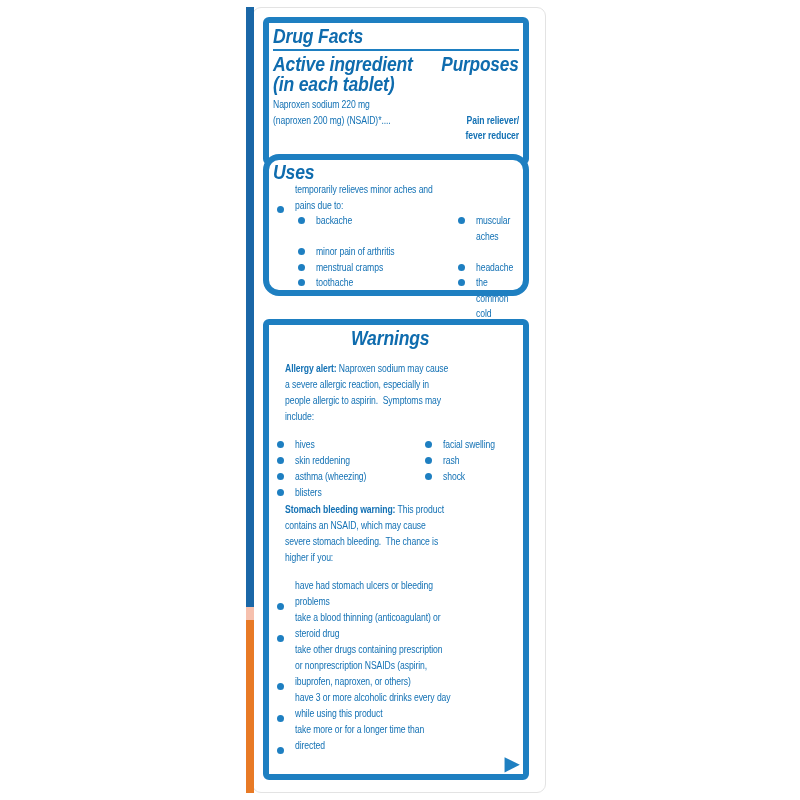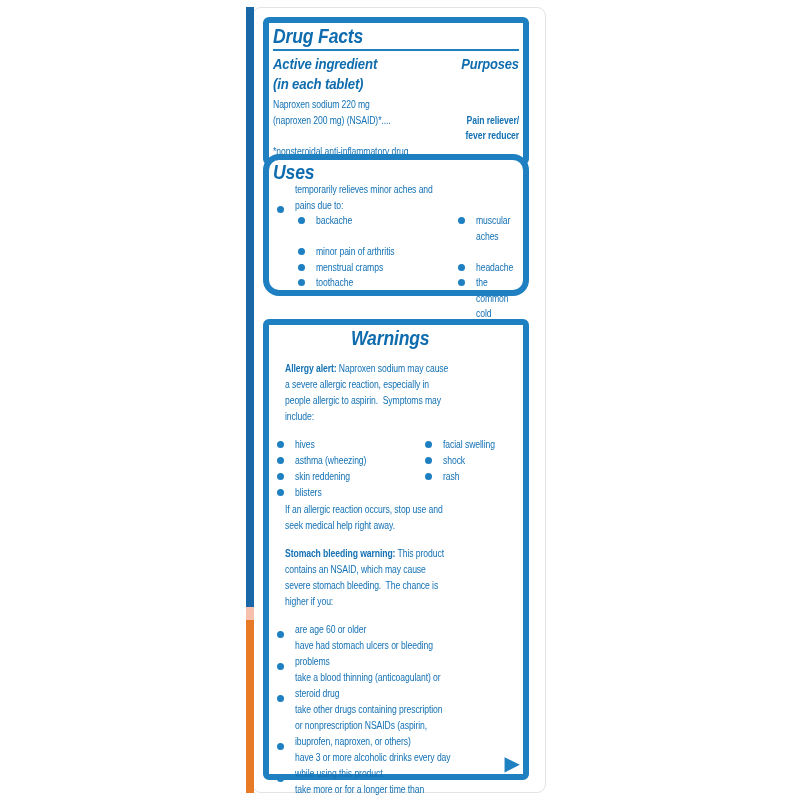--- a/index.html
+++ b/index.html
@@ -24,21 +24,21 @@
   .box{position:absolute;left:10px;width:266px;box-sizing:border-box;background:#fff;
        border:6px solid var(--c-border,#1e7fc1);border-radius:6px;padding:2px 4px 0 4px;}
   .box1{top:9px;height:148px;}
   .box2{top:146px;height:142px;border-radius:16px;}
   .box3{top:311px;height:461px;}
 
   h1.sect{margin:0;font-style:italic;font-weight:bold;font-size:20px;line-height:22px;
           color:var(--c-heading,#1371b4);letter-spacing:-0.2px;}
   .box2 h1.sect{line-height:20px;}
   .box3 h1.sect{margin-bottom:3px;text-align:center;}
-  .hd{margin:0;font-style:italic;font-weight:bold;font-size:15px;line-height:20px;
+  .hd{margin:0;font-style:italic;font-weight:bold;font-size:20px;line-height:20px;
       color:var(--c-heading,#1371b4);letter-spacing:-0.2px;}
   .rule{height:2px;background:var(--c-border,#1e7fc1);margin:2px 0 3px 0;}
 
   .bt{margin:0;font-size:10px;line-height:16px;color:var(--c-text,#1371b4);letter-spacing:-0.1px;}
   .box1 .bt,.box2 .bt{line-height:15.5px;}
 
   
   .ct{display:inline-block;width:116%;transform:scaleX(.862);transform-origin:0 0;}
   .ct-l{display:inline-block;transform:scaleX(.88);transform-origin:0 0;white-space:nowrap;}
   .ct-r{display:inline-block;transform:scaleX(.862);transform-origin:100% 0;}
@@ -91,21 +91,20 @@
         <h2 class="hd"><span class="ct-l">Active ingredient</span></h2>
         <h2 class="hd purposes"><span class="ct-r" style="white-space:nowrap;">Purposes</span></h2>
       </div>
       <h2 class="hd hd2"><span class="ct-l">(in each tablet)</span></h2>
       <div class="inggrid">
         <p class="bt ing-left"><span class="ct pre">Naproxen sodium 220 mg
 (naproxen 200 mg) (NSAID)*....</span></p>
         <p class="bt ing-right"><span class="ct-r pre">Pain reliever/
 fever reducer</span></p>
       </div>
-      <p class="bt"><span class="ct pre">*nonsteroidal anti-inflammatory drug</span></p>
     </section>
 
     <section class="box box2">
       <h1 class="sect"><span class="ct-l">Uses</span></h1>
       <div class="li">
         <span class="dot"></span>
         <span class="bt txt"><span class="ct pre">temporarily relieves minor aches and
 pains due to:</span></span>
       </div>
       <div class="srow sub">
@@ -164,63 +163,55 @@
             <span class="bt txt"><span class="ct pre">hives</span></span>
           </div>
         <div class="cell c2">
             <span class="dot"></span>
             <span class="bt txt"><span class="ct pre">facial swelling</span></span>
           </div>
       </div>
       <div class="srow">
         <div class="cell c1w">
             <span class="dot"></span>
+            <span class="bt txt"><span class="ct pre">skin reddening</span></span>
+          </div>
+        <div class="cell c2">
+            <span class="dot"></span>
+            <span class="bt txt"><span class="ct pre">rash</span></span>
+          </div>
+      </div>
+      <div class="srow">
+        <div class="cell c1w">
+            <span class="dot"></span>
             <span class="bt txt"><span class="ct pre">asthma (wheezing)</span></span>
           </div>
         <div class="cell c2">
             <span class="dot"></span>
             <span class="bt txt"><span class="ct pre">shock</span></span>
           </div>
       </div>
       <div class="srow">
         <div class="cell c1w">
             <span class="dot"></span>
-            <span class="bt txt"><span class="ct pre">skin reddening</span></span>
-          </div>
-        <div class="cell c2">
-            <span class="dot"></span>
-            <span class="bt txt"><span class="ct pre">rash</span></span>
-          </div>
-      </div>
-      <div class="srow">
-        <div class="cell c1w">
-            <span class="dot"></span>
             <span class="bt txt"><span class="ct pre">blisters</span></span>
           </div>
         <div class="cell c2" style="visibility: hidden;">
             <span class="dot"></span>
             <span class="bt txt"><span class="ct pre"></span></span>
           </div>
       </div>
-      <p class="bt para mt1">
-        <span class="ct pre">If an allergic reaction occurs, stop use and
-seek medical help right away.</span>
-      </p>
       <p class="bt para mt1">
         <span class="ct pre"><b>Stomach bleeding warning:</b><span> This product
 contains an NSAID, which may cause
 severe stomach bleeding.  The chance is
 higher if you:</span></span>
       </p>
       <div class="li">
           <span class="dot"></span>
-          <span class="bt txt"><span class="ct pre">are age 60 or older</span></span>
-        </div>
-      <div class="li">
-          <span class="dot"></span>
           <span class="bt txt"><span class="ct pre">have had stomach ulcers or bleeding
 problems</span></span>
         </div>
       <div class="li">
           <span class="dot"></span>
           <span class="bt txt"><span class="ct pre">take a blood thinning (anticoagulant) or
 steroid drug</span></span>
         </div>
       <div class="li">
           <span class="dot"></span>

